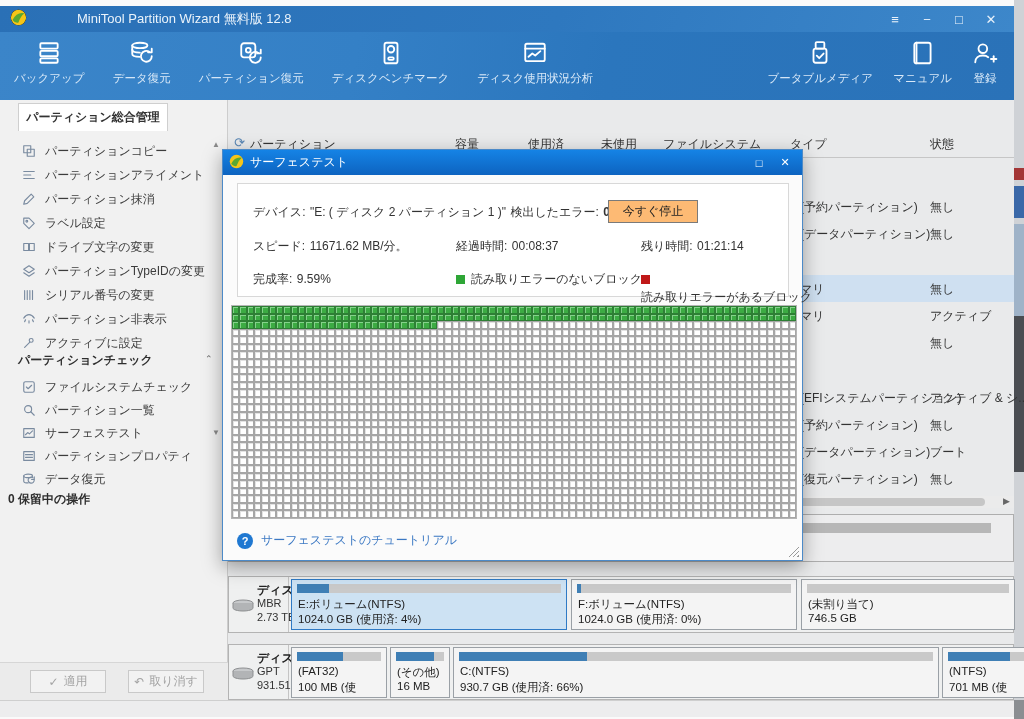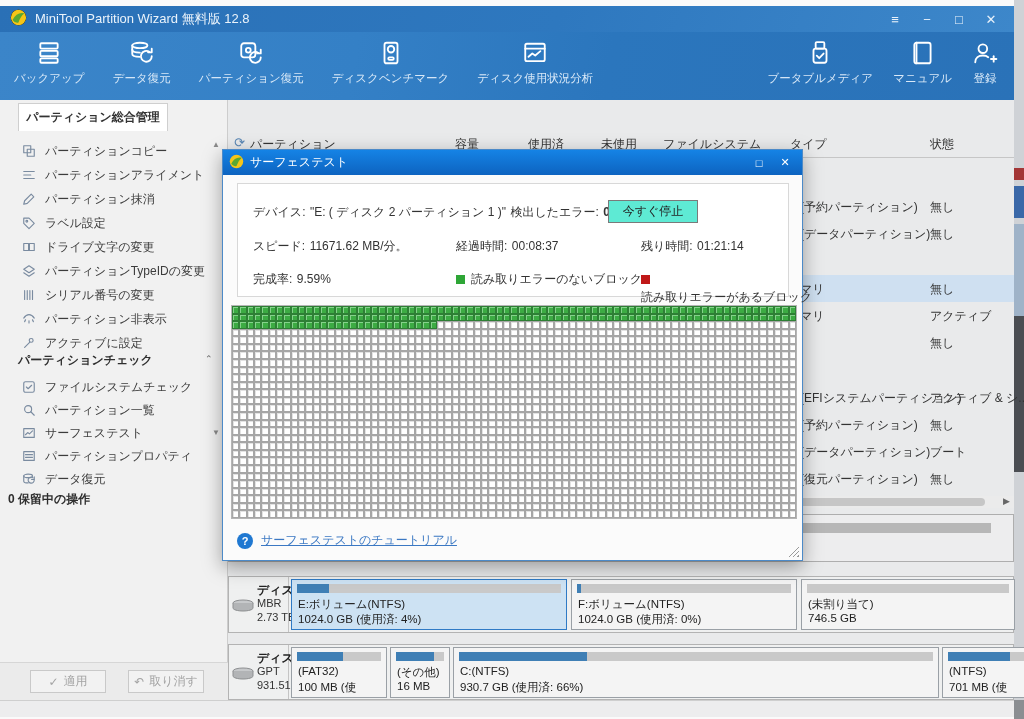--- a/index.html
+++ b/index.html
@@ -5,21 +5,21 @@
   html,body{margin:0;padding:0;}
   body{width:1024px;height:719px;position:relative;overflow:hidden;
        font-family:"Liberation Sans","DejaVu Sans",sans-serif;background:#fafafa;
        -webkit-font-smoothing:antialiased;}
   .abs{position:absolute;}
   
   #app-window{left:0;top:6px;width:1014px;height:711px;border:1px solid #3c76b0;
               background:#e9eaeb;box-sizing:border-box;}
   #titlebar{left:0;top:6px;width:1014px;height:26px;
             background:linear-gradient(110deg,#2a70b6 0%,#2e78bf 55%,#3d87ca 100%);
-            display:flex;align-items:center;color:#eaf3fb;font-size:13px;}
+            display:flex;align-items:center;color:#eaf3fb;font-size:13px;gap:42px;}
   #titlebar .logo{margin:0 8px 0 10px;}
   #win-controls{margin-left:auto;display:flex;gap:6px;margin-right:10px;}
   .winbtn{width:26px;height:20px;display:flex;align-items:center;justify-content:center;
           color:#e8f1fa;font-size:13px;cursor:default;}
   #ribbon{left:0;top:32px;width:1014px;height:68px;
           background:linear-gradient(100deg,#3b85c9 0%,#3480c6 35%,#2b76bd 60%,#2a72b8 100%);
           display:flex;align-items:flex-start;}
   .tool-group{display:flex;align-items:flex-start;}
   .tool-btn{display:flex;flex-direction:column;align-items:center;gap:5px;padding:8px 10px 0 10px;}
   .tool-btn .ticon{width:26px;height:26px;}
@@ -71,31 +71,31 @@
   #dialog{left:222px;top:149px;width:581px;height:412px;background:#fbfbfb;border:1px solid #4c8ac8;
           box-shadow:0 6px 18px rgba(0,0,0,.35);box-sizing:border-box;z-index:50;}
   #dialog-titlebar{position:absolute;left:0;top:0;width:100%;height:25px;
           background:linear-gradient(#1583e5,#0d63c0);display:flex;align-items:center;color:#fff;font-size:12px;}
   #dialog-titlebar .logo{margin:0 6px 0 6px;}
   #dialog-controls{margin-left:auto;display:flex;gap:4px;margin-right:6px;}
   .dwbtn{width:22px;height:18px;display:flex;align-items:center;justify-content:center;color:#fff;font-size:11px;}
   #dialog-panel{position:absolute;left:14px;top:33px;width:552px;height:114px;background:#fff;border:1px solid #d8d8d8;box-sizing:border-box;}
   .drow-label{font-size:12px;color:#333;white-space:nowrap;}
   .dval{font-size:12px;color:#333;}
-  #stop-button{position:absolute;left:370px;top:16px;width:90px;height:23px;background:#5eead4;border:1px solid #7a7a7a;
+  #stop-button{position:absolute;left:370px;top:16px;width:90px;height:23px;background:#fdba74;border:1px solid #7a7a7a;
                font-size:12px;color:#222;display:flex;align-items:center;justify-content:center;box-sizing:border-box;}
   .legend-sq{display:inline-block;width:9px;height:9px;margin-right:6px;vertical-align:-1px;}
   #block-grid{position:absolute;left:8px;top:155px;width:566px;height:214px;border:1px solid #b5b5b5;background:#fdfdfd;
               display:grid;grid-template-columns:repeat(77,1fr);grid-template-rows:repeat(28,1fr);box-sizing:border-box;}
   .blk{border:1px solid #a6a6a6;background:#ffffff;box-shadow:inset 1px 1px 0 #e3e3e3;box-sizing:border-box;}
   .blk.g{background:#3cab43;border-color:#2e7f35;box-shadow:inset 1px 1px 0 #85d28b;}
   #dialog-footer{position:absolute;left:14px;top:382px;display:flex;align-items:center;gap:8px;}
   #help-icon{width:16px;height:16px;border-radius:50%;background:#1f78d1;color:#fff;font-size:11px;font-weight:bold;
              display:flex;align-items:center;justify-content:center;}
-  #tutorial-link{font-size:12px;color:#3b78c3;text-decoration:underline;}
+  #tutorial-link{font-size:12px;color:#3b78c3;}
   #dialog-grip{position:absolute;right:3px;bottom:3px;width:10px;height:10px;
     background:linear-gradient(135deg,transparent 50%,#9a9a9a 50%,#9a9a9a 55%,transparent 55%,transparent 70%,#9a9a9a 70%,#9a9a9a 75%,transparent 75%,transparent 90%,#9a9a9a 90%);}
   
   #top-strip{left:0;top:0;width:1024px;height:6px;background:#fafafa;}
   #bg-edge{left:1014px;top:0;width:10px;height:719px;background:#cfd2d6;}
   .edge-seg{position:absolute;left:0;width:10px;}
 </style>
 </head>
 <body>
 

